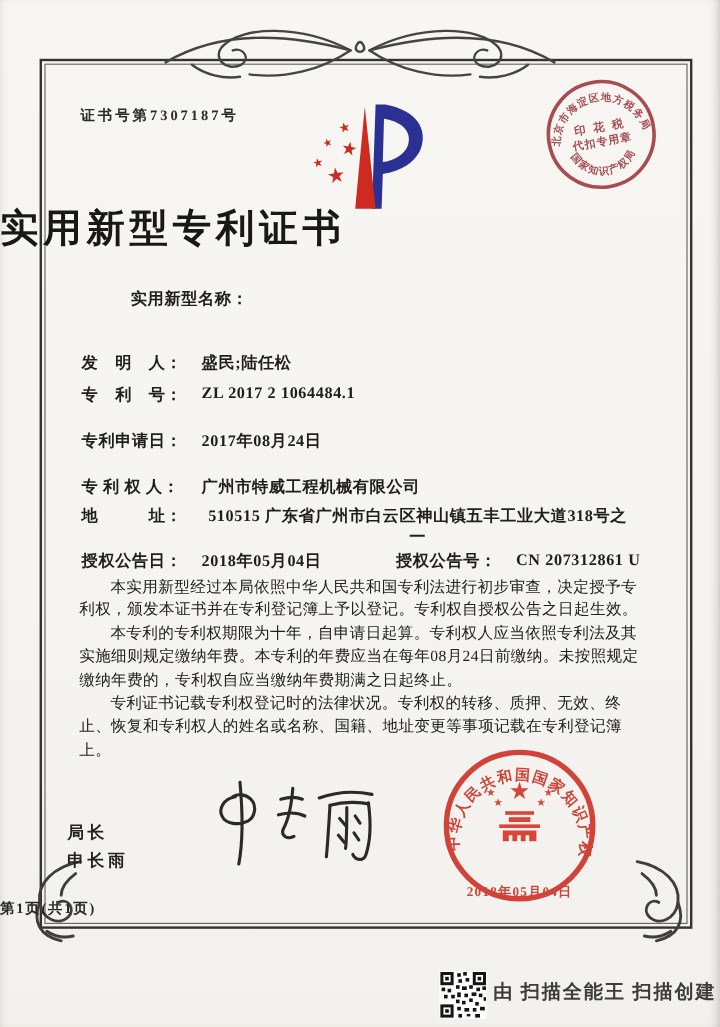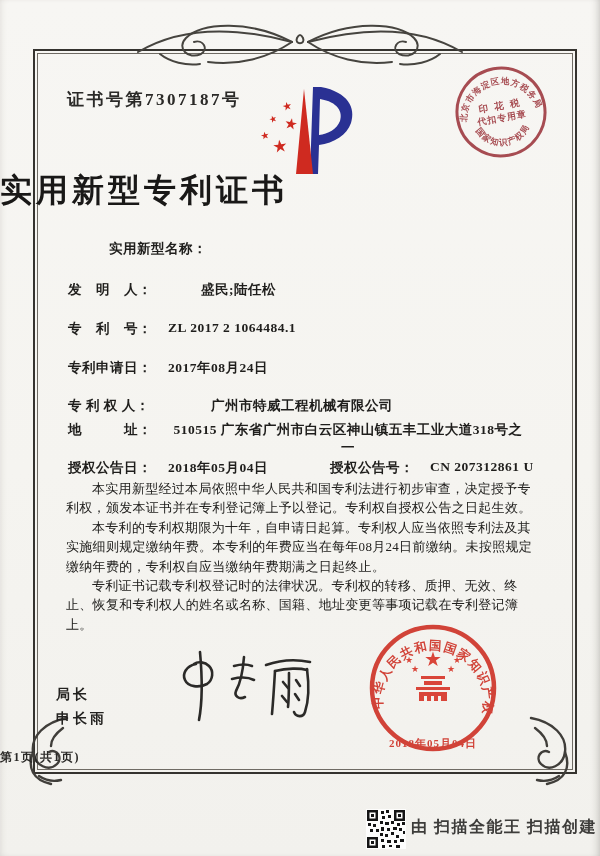--- a/index.html
+++ b/index.html
@@ -5,30 +5,30 @@
   html,body{margin:0;padding:0;background:#e9e8e5;}
   .page{
     position:relative;width:600px;height:856px;overflow:hidden;
     background:linear-gradient(180deg,#f7f6f3 0%,#f5f4f0 55%,#f2f1ed 100%);
     font-family:"Liberation Serif","DejaVu Serif",serif;color:#1e1d1b;
   }
   .page::after{content:"";position:absolute;inset:0;pointer-events:none;
     box-shadow:inset -7px 0 10px -7px rgba(60,55,50,.35), inset 5px 0 8px -6px rgba(60,55,50,.18);}
   .frame{position:absolute;left:33px;top:49px;width:540px;height:721px;border:2.5px solid #35332f;}
   .frame-inner{position:absolute;inset:2px;border:1px solid #6f6b64;}
-  .cert-no{position:absolute;left:67px;top:88px;font-size:17px;font-weight:bold;letter-spacing:2.5px;color:#2b2a28;}
+  .cert-no{position:absolute;left:67px;top:88px;font-size:12px;font-weight:bold;letter-spacing:2.5px;color:#2b2a28;}
   .logo{position:absolute;left:250px;top:84px;width:112px;height:94px;}
   .title{position:absolute;left:0;right:0;top:169px;
     font-size:32px;font-weight:bold;letter-spacing:4px;color:#191817;}
   .tax-stamp{position:absolute;left:451px;top:62px;width:100px;height:100px;opacity:.88;}
   .field-row{position:absolute;left:68px;display:flex;font-size:13.5px;font-weight:bold;letter-spacing:.5px;color:#1f1e1c;}
   .flabel{width:100px;flex:none;}
   .fvalue{white-space:pre-wrap;}
-  .row-name{top:240px;margin-left:41px;} .row-inventor{top:281px;gap:33px;} .row-patno{top:320px;}
-  .row-filing{top:359px;} .row-patentee{top:397px;gap:43px;} .row-address{top:421px;}
+  .row-name{top:240px;margin-left:41px;} .row-inventor{top:294px;} .row-patno{top:320px;}
+  .row-filing{top:359px;} .row-patentee{top:397px;} .row-address{top:421px;}
   .row-grantdate{top:459px;} .row-grantno{top:459px;left:330px;}
   .row-address .fvalue{width:360px;line-height:18px;text-align:center;}
   .body-text{position:absolute;left:66px;top:479px;width:478px;font-size:13px;
     line-height:19.4px;letter-spacing:.3px;color:#21201e;}
   .body-text p{margin:0;text-indent:2em;}
   .signer{position:absolute;left:56px;top:683px;font-size:14px;font-weight:bold;letter-spacing:3px;line-height:24px;color:#242321;}
   .signature{position:absolute;left:148px;top:644px;width:172px;height:90px;}
   .seal{position:absolute;left:366px;top:623px;width:134px;height:136px;opacity:.93;}
   .page-indicator{position:absolute;left:0;right:0;top:749px;text-align:left;
     font-size:12px;font-weight:bold;letter-spacing:1.5px;color:#2a2927;}

